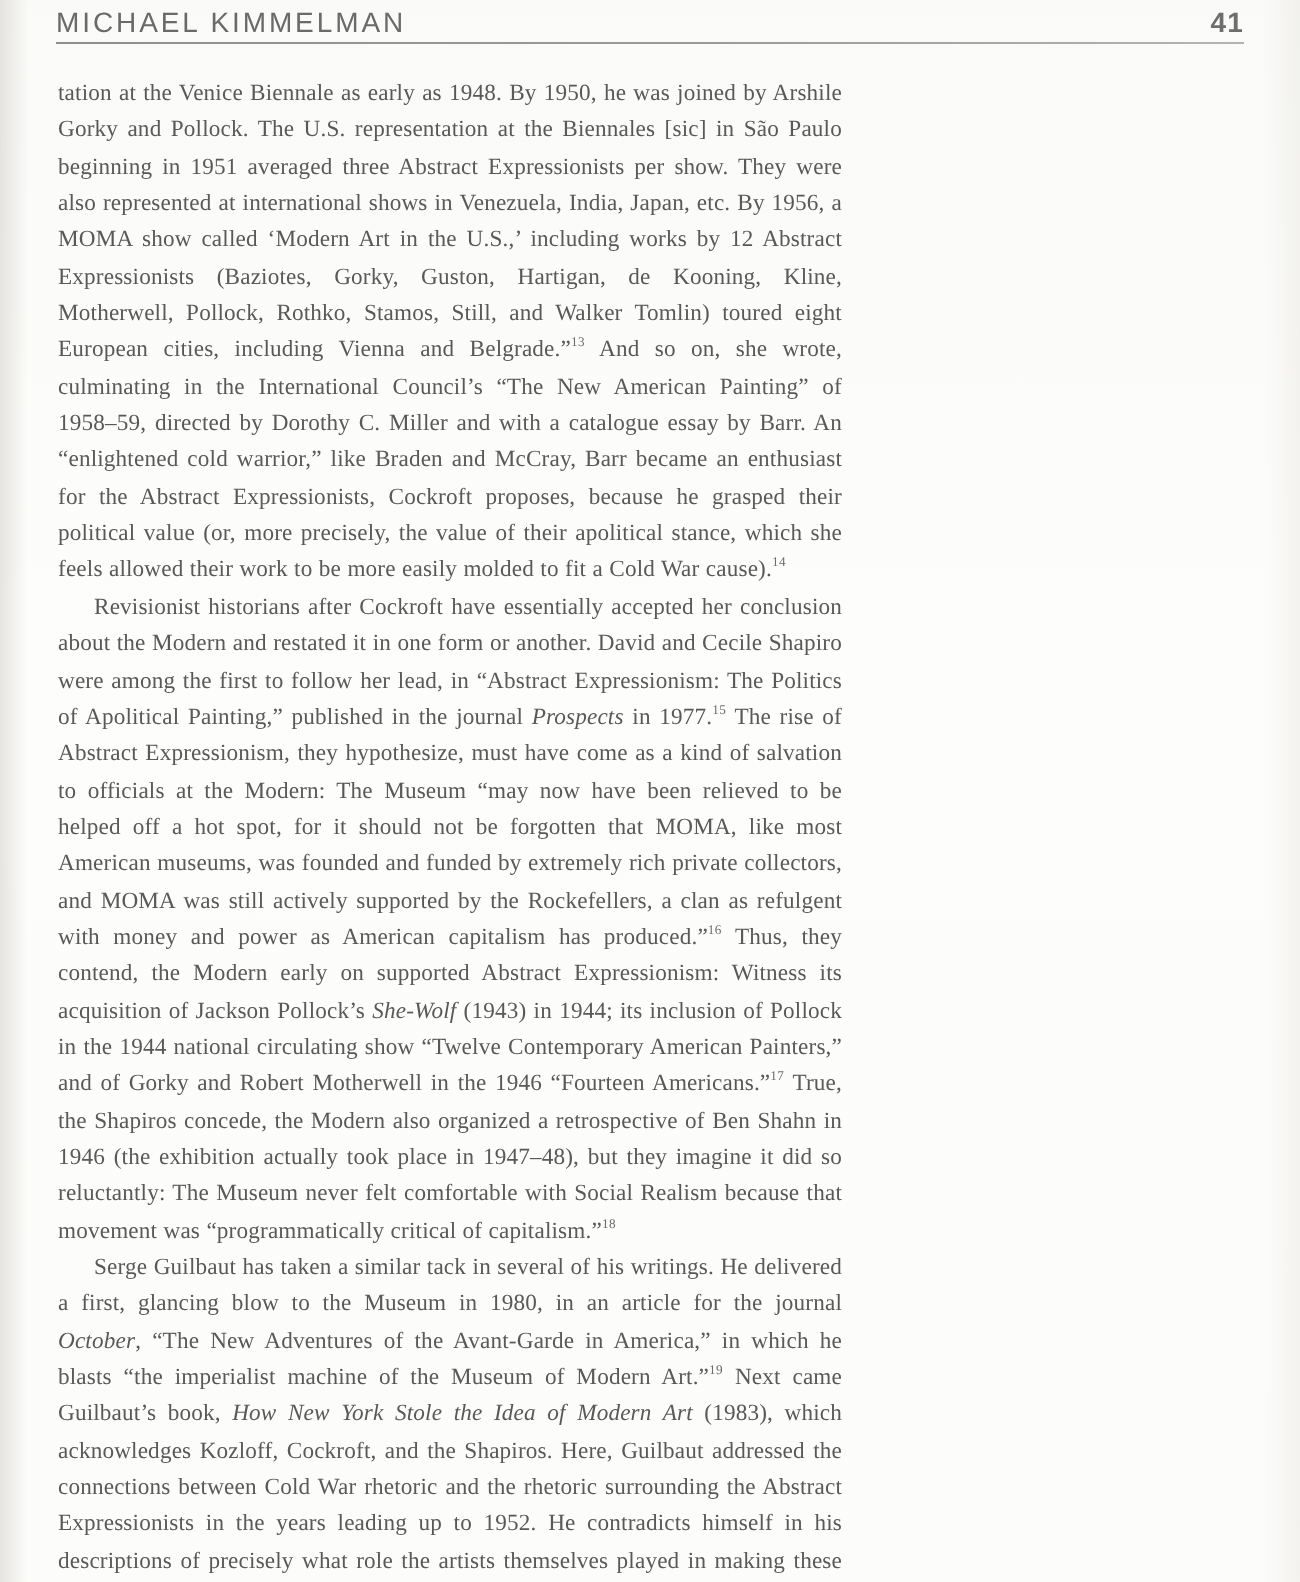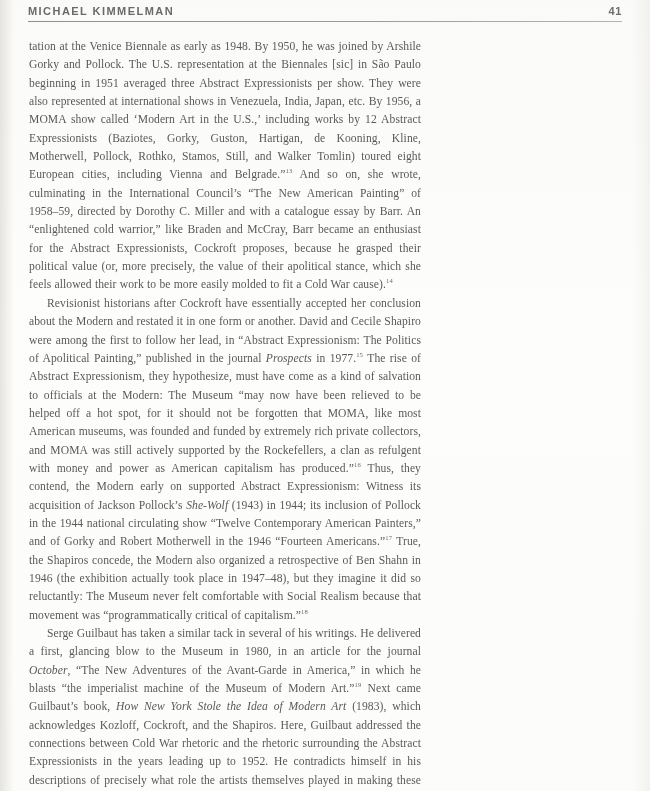--- a/index.html
+++ b/index.html
@@ -41,30 +41,30 @@
     left: 28px;
     top: 6px;
     width: 594px;
     height: 16px;
     display: flex;
     align-items: flex-start;
     justify-content: space-between;
   }
   .header-title {
     font-family: "Liberation Sans", sans-serif;
-    font-size: 11px;
-    font-weight: bold;
+    font-size: 14px;
+    font-weight: normal;
     letter-spacing: 1.45px;
     color: #6a6a6a;
     white-space: nowrap;
     line-height: 11px;
   }
   .header-folio {
     font-family: "Liberation Sans", sans-serif;
-    font-size: 11px;
+    font-size: 14px;
     font-weight: bold;
     letter-spacing: 0.6px;
     color: #6e6e6e;
     line-height: 11px;
   }
   .header-rule {
     position: absolute;
     left: 28px;
     top: 21px;
     width: 594px;

